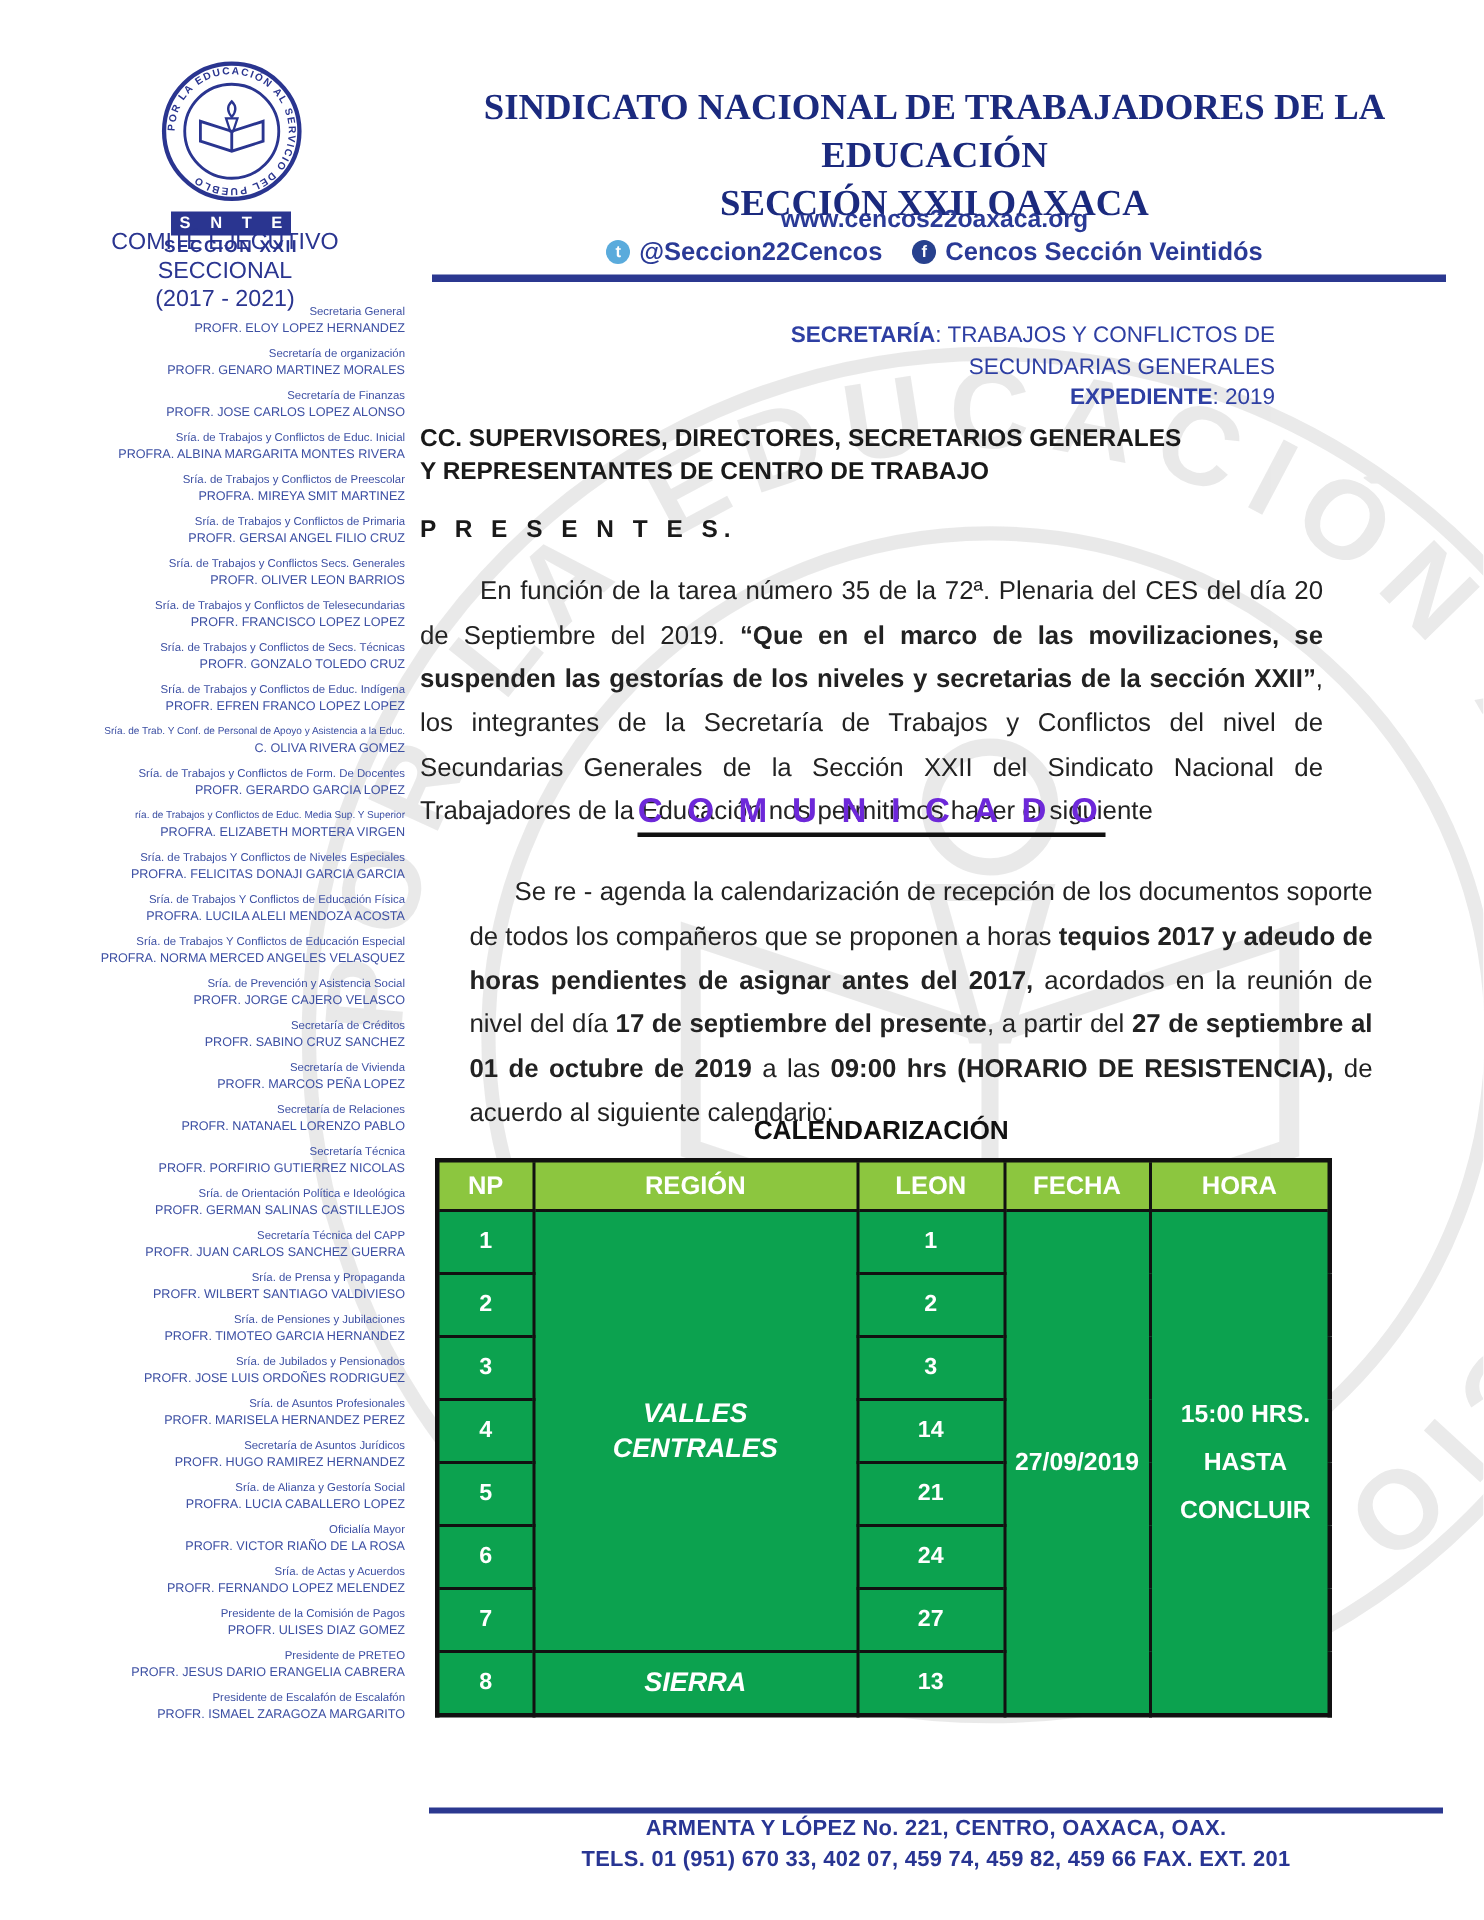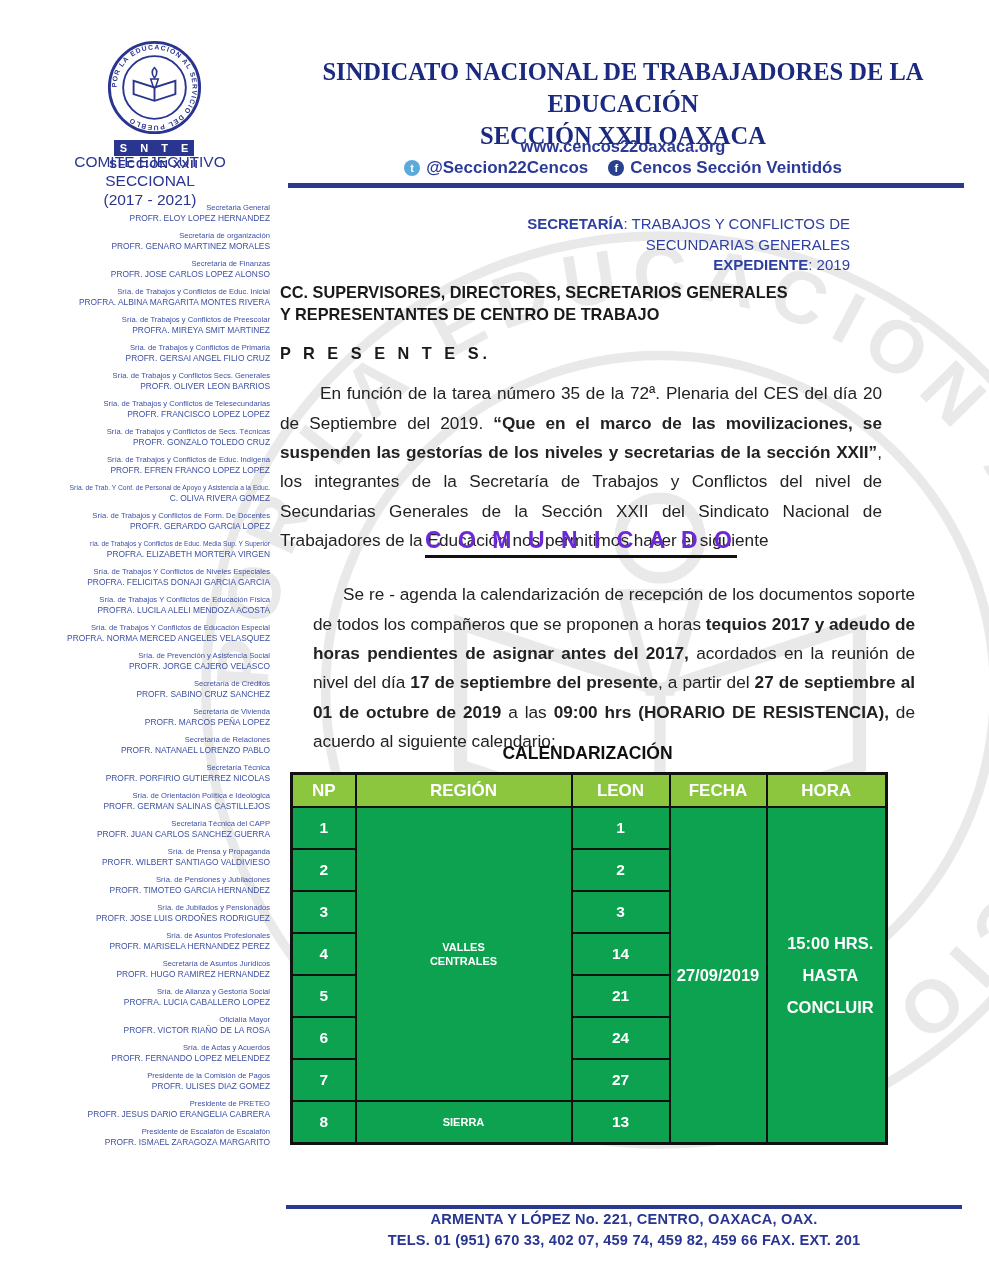--- a/index.html
+++ b/index.html
@@ -55,21 +55,21 @@
   .comunicado span{font-size:23px;font-weight:bold;letter-spacing:5px;color:#6d28d9;
     border-bottom:3px solid #111;padding-bottom:2px;}
   
   .cal-title{position:absolute;left:290px;top:743px;width:595px;text-align:center;
     font-size:17.5px;font-weight:bold;color:#111;}
   .cal-table{position:absolute;left:290px;top:772px;border-collapse:collapse;table-layout:fixed;
     width:595px;border:3px solid #111;}
   .cal-table th,.cal-table td{border:2px solid #111;color:#fff;font-weight:bold;text-align:center;padding:0;}
   .cal-table th{background:var(--green-header,#8cc63f);height:31px;font-size:17px;}
   .cal-table td{background:var(--green-body,#0ca24f);height:40px;font-size:15.5px;}
-  .cal-table td.region{font-size:11px;line-height:1.3;margin-top:45px;}
+  .cal-table td.region{font-size:18px;font-style:italic;line-height:1.3;margin-top:45px;}
   .cal-table td.fecha{font-size:16.5px;}
   .cal-table td.hora{font-size:16.5px;text-align:center;padding-left:8px;line-height:32px;vertical-align:middle;}
   
   .footer-line{position:absolute;left:286px;width:676px;text-align:center;color:#283593;
     font-weight:bold;font-size:14.6px;letter-spacing:.2px;}
   .footer-address{top:1211px;}
   .footer-phones{top:1232px;}
 </style>
 </head>
 <body>

